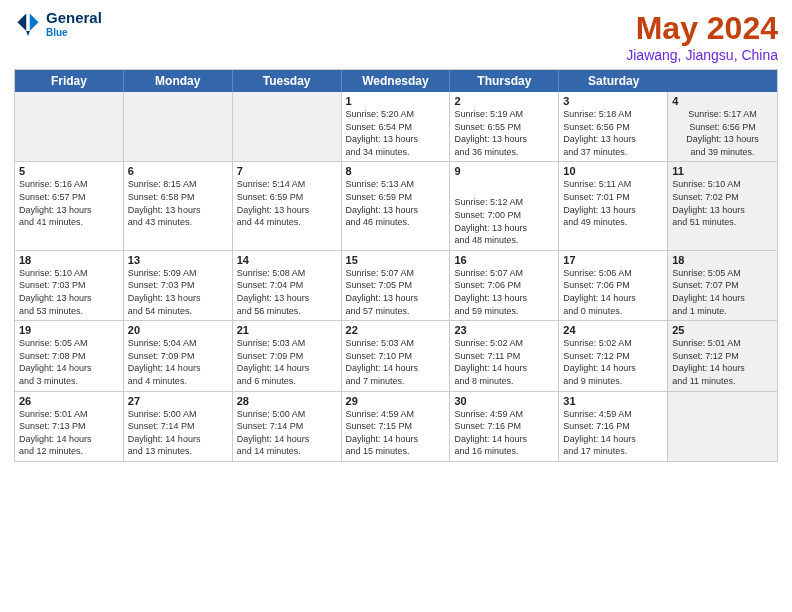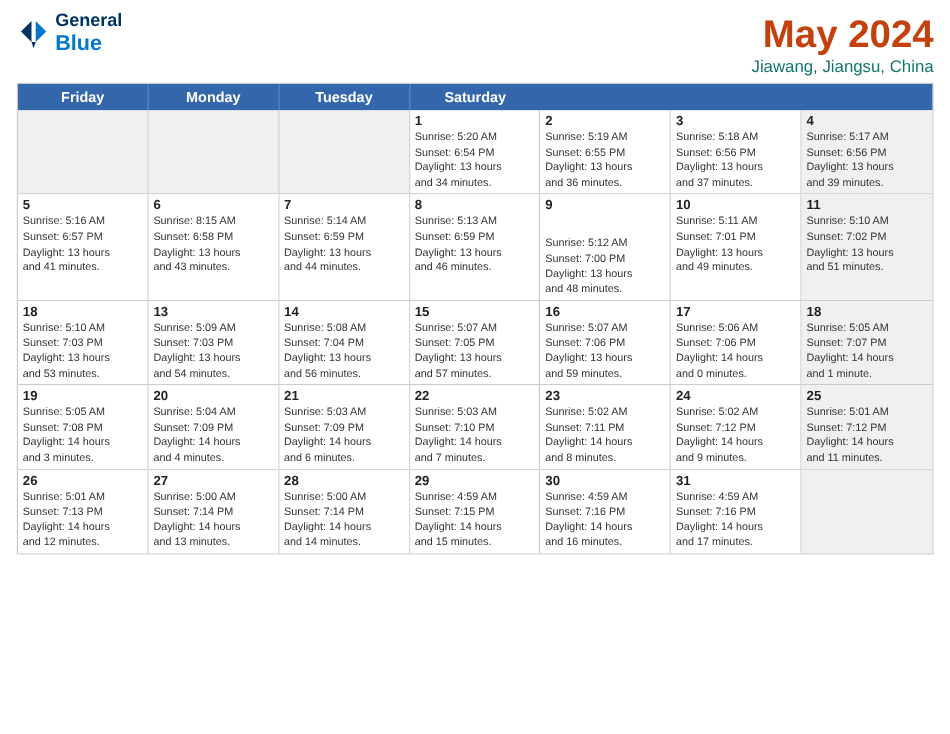--- a/index.html
+++ b/index.html
@@ -35,21 +35,21 @@
     .title-block {
       text-align: right;
     }
     .main-title {
       font-size: 32px;
       font-weight: bold;
       color: #c2410c;
     }
     .subtitle {
       font-size: 14px;
-      color: #0f766e;
+      color: #6d28d9;
     }
     .calendar {
       flex: 1;
       display: flex;
       flex-direction: column;
       border: 1px solid #ccc;
     }
     .cal-header {
       display: grid;
       grid-template-columns: repeat(7, 1fr);
@@ -106,34 +106,36 @@
 <div class="page">
   <div class="header">
     <div class="logo">
       <svg class="logo-icon" viewBox="0 0 32 32">
         <polygon points="18,4 28,14 18,24" fill="#0077cc"></polygon>
         <polygon points="14,4 4,14 14,24" fill="#003366"></polygon>
         <polygon points="14,24 18,24 16,30" fill="#003366"></polygon>
       </svg>
       <div>
         <div style="font-size:15px;font-weight:bold;color:#003366;line-height:1.1;">General</div>
-        <div style="font-size:18px;font-weight:bold;color:#0077cc;line-height:1.1;">Blue</div>
+        <div style="font-size:10px;font-weight:bold;color:#0077cc;line-height:1.1;">Blue</div>
       </div>
     </div>
     <div class="title-block">
       <div class="main-title">May 2024</div>
       <div class="subtitle">Jiawang, Jiangsu, China</div>
     </div>
   </div>
 
   <div class="calendar">
     <div class="cal-header" id="cal-header-row">
         <div class="cal-header-cell">Friday</div>
         <div class="cal-header-cell">Monday</div>
         <div class="cal-header-cell">Tuesday</div>
+        <div class="cal-header-cell">Wednesday</div>
+        <div class="cal-header-cell">Thursday</div>
         <div class="cal-header-cell">Saturday</div>
       </div>
     <div class="cal-body" id="cal-body">
         <div class="cal-row">
           <div class="cal-cell shaded empty"></div>
           <div class="cal-cell shaded empty"></div>
           <div class="cal-cell shaded empty"></div>
           <div class="cal-cell">
             <div class="day-num">1</div>
             <div class="day-info" style="white-space: pre-line;">Sunrise: 5:20 AM
@@ -150,21 +152,21 @@
           </div>
           <div class="cal-cell">
             <div class="day-num">3</div>
             <div class="day-info" style="white-space: pre-line;">Sunrise: 5:18 AM
 Sunset: 6:56 PM
 Daylight: 13 hours
 and 37 minutes.</div>
           </div>
           <div class="cal-cell shaded">
             <div class="day-num">4</div>
-            <div class="day-info" style="white-space: pre-line;">Sunrise: 5:17 AM
+            <div class="day-info" style="white-space: pre-line; text-align: center;">Sunrise: 5:17 AM
 Sunset: 6:56 PM
 Daylight: 13 hours
 and 39 minutes.</div>
           </div>
         </div>
         <div class="cal-row">
           <div class="cal-cell">
             <div class="day-num">5</div>
             <div class="day-info" style="white-space: pre-line;">Sunrise: 5:16 AM
 Sunset: 6:57 PM

